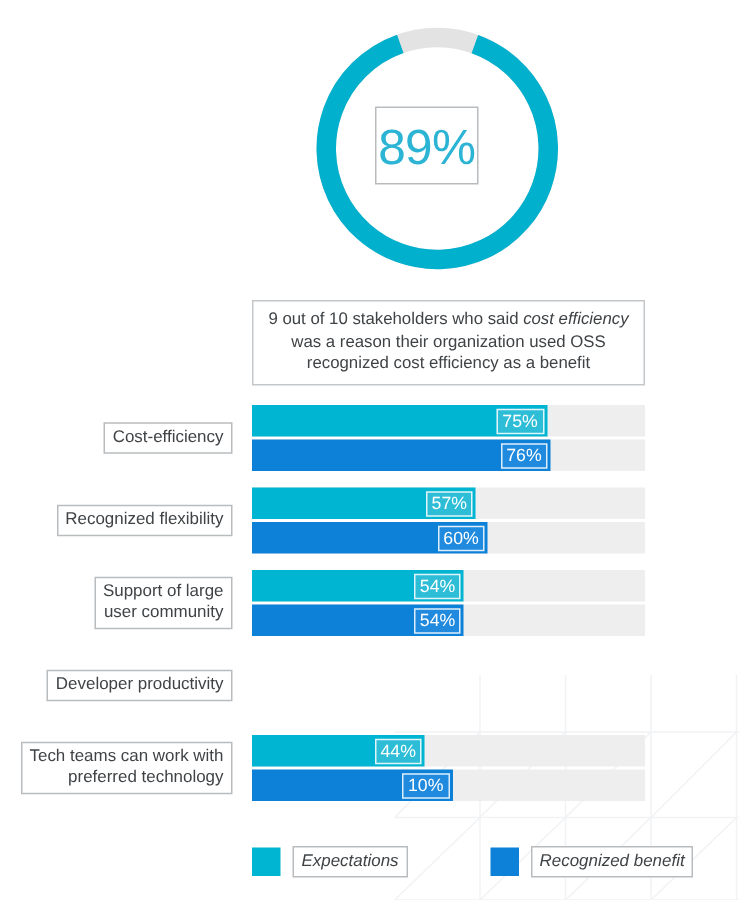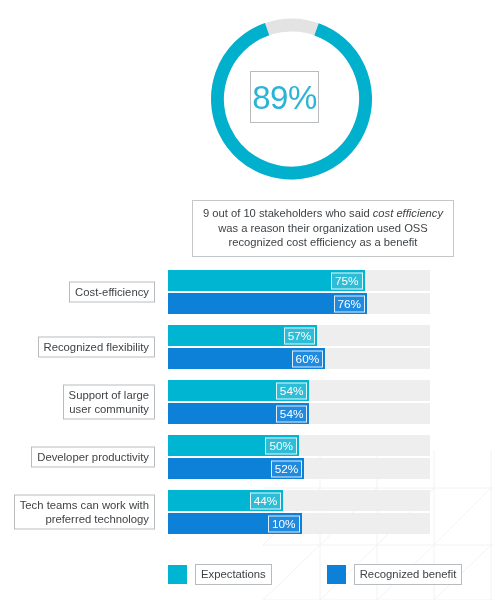--- a/index.html
+++ b/index.html
@@ -64,21 +64,20 @@
     top: 200px;
     width: 262px;
     border: 1px solid #c4c7c9;
     background: #ffffff;
     box-sizing: border-box;
     padding: 5px 6px 6px 6px;
     text-align: center;
     font-size: 11.2px;
     line-height: 14.6px;
     color: #3f4346;
-    margin-left: 24px;
   }
   .em-italic { font-style: italic; }
 
   
   #chart {
     position: absolute;
     left: 0;
     top: 264px;
     width: 493px;
   }
@@ -160,20 +159,21 @@
   .legend-swatch.blue { background: #0d80d8; }
   .legend-text {
     margin-left: 8px;
     border: 1px solid #b9bcbe;
     background: #ffffff;
     padding: 2px 5px 3px 5px;
     font-size: 11.3px;
     line-height: 14px;
     color: #3f4346;
     white-space: nowrap;
+    font-style: italic;
   }
 </style>
 </head>
 <body>
 
 <svg id="watermark" viewBox="0 0 230 150" xmlns="http://www.w3.org/2000/svg">
   <g stroke="#f1f2f4" stroke-width="1" fill="none">
     <line x1="57" y1="0" x2="57" y2="150"></line>
     <line x1="114" y1="0" x2="114" y2="150"></line>
     <line x1="171" y1="0" x2="171" y2="150"></line>
@@ -248,30 +248,20 @@
           <div class="bar-value teal-v" style="right: calc(46% + 2px);">54%</div>
         </div>
         <div class="track">
           <div class="bar blue" style="width: 54%;"></div>
           <div class="bar-value blue-v" style="right: calc(46% + 2px);">54%</div>
         </div>
       </div>
     </div>
     <div class="bar-group">
       <div class="cat-label">Developer productivity</div>
-      <div class="track-stack">
-        <div class="track">
-          <div class="bar teal" style="width: 50%;"></div>
-          <div class="bar-value teal-v" style="right: calc(50% + 2px);">50%</div>
-        </div>
-        <div class="track">
-          <div class="bar blue" style="width: 52%;"></div>
-          <div class="bar-value blue-v" style="right: calc(48% + 2px);">52%</div>
-        </div>
-      </div>
     </div>
     <div class="bar-group">
       <div class="cat-label">Tech teams can work with
 preferred technology</div>
       <div class="track-stack">
         <div class="track">
           <div class="bar teal" style="width: 44%;"></div>
           <div class="bar-value teal-v" style="right: calc(56% + 2px);">44%</div>
         </div>
         <div class="track">

